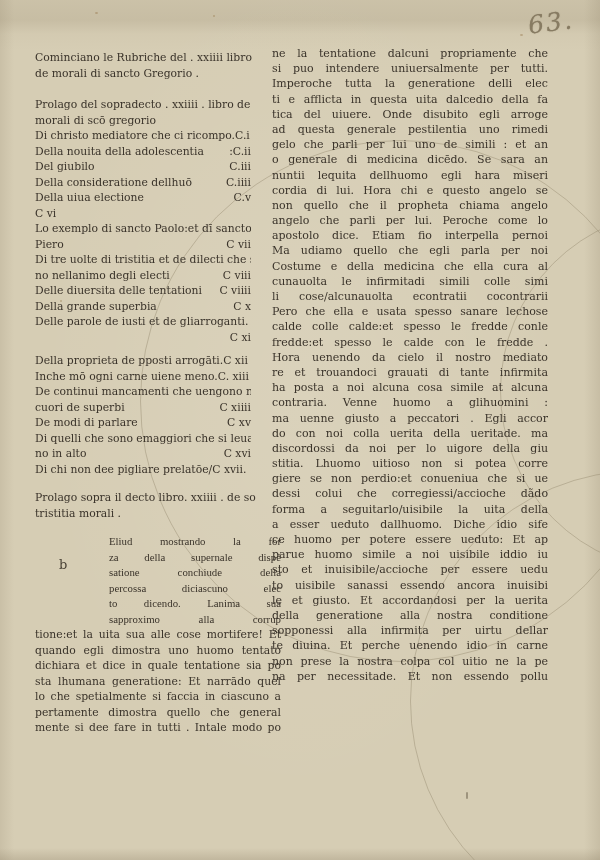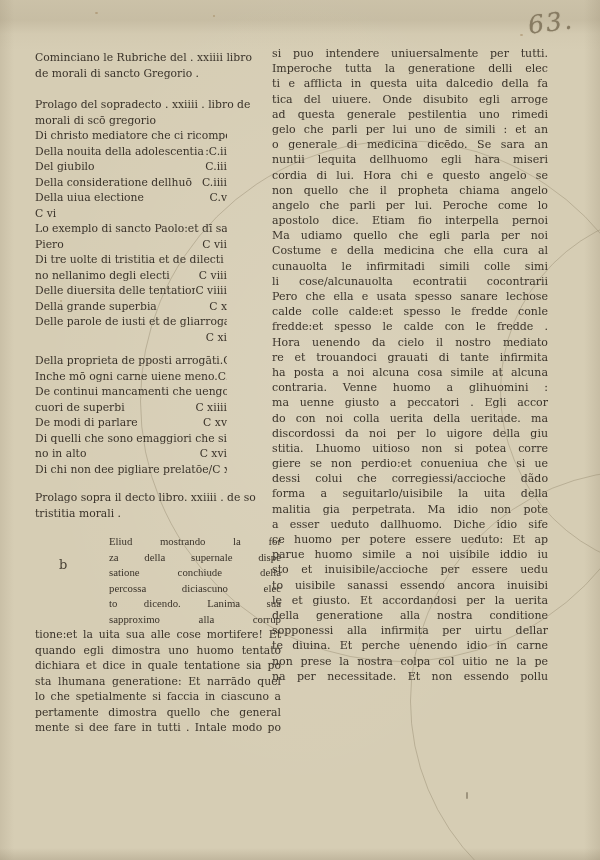--- a/index.html
+++ b/index.html
@@ -34,21 +34,21 @@
     text-shadow:0 0 1px rgba(135,123,98,0.6);
   }
   .col{position:absolute;}
   .lcol{left:35px;top:50px;width:246px;font-size:10.8px;}
   .rcol{left:272px;top:46px;width:276px;font-size:11px;}
   .lcol .line{height:15.5px;line-height:15.5px;white-space:nowrap;overflow:hidden;}
   .rcol .line{height:15.2px;line-height:15.2px;text-align:justify;text-align-last:justify;overflow:hidden;}
   .block-heading{margin-bottom:16px;}
   .rline{display:flex;justify-content:space-between;height:15.5px;line-height:15.5px;white-space:nowrap;}
   .rubrics > div:nth-of-type(15){margin-top:8px;}
-  .rnum{margin-right:54px;flex:none;}
+  .rnum{margin-right:30px;flex:none;}
   .rtext{overflow:hidden;}
   .prolago2{margin-top:13px;}
   .incipit{margin-top:13px;}
   .incipit .indent{margin-left:74px;width:172px;text-align:justify;text-align-last:justify;height:15.5px;line-height:15.5px;overflow:hidden;font-family:Liberation Serif, serif;}
   .incipit .full{text-align:justify;text-align-last:justify;height:15.5px;line-height:15.5px;overflow:hidden;}
   .guide-letter{position:absolute;left:59px;top:557px;font-size:13px;color:#4a4236;}
 </style>
 </head>
 <body>
 
@@ -220,20 +220,21 @@
           <div class="full">lo che spetialmente si faccia in ciascuno a</div>
           <div class="full">pertamente dimostra quello che general</div>
           <div class="full">mente si dee fare in tutti . Intale modo po</div>
         </div>
     </div>
 
   </div>
 
   <div class="col rcol">
 
+  <div class="line">ne la tentatione dalcuni propriamente che</div>
       <div class="line">si puo intendere uniuersalmente per tutti.</div>
       <div class="line">Imperoche tutta la generatione delli elec</div>
       <div class="line">ti e afflicta in questa uita dalcedio della fa</div>
       <div class="line">tica del uiuere. Onde disubito egli arroge</div>
       <div class="line">ad questa generale pestilentia uno rimedi</div>
       <div class="line">gelo che parli per lui uno de simili : et an</div>
       <div class="line">o generale di medicina dicēdo. Se sara an</div>
       <div class="line">nuntii lequita dellhuomo egli hara miseri</div>
       <div class="line">cordia di lui. Hora chi e questo angelo se</div>
       <div class="line">non quello che il propheta chiama angelo</div>
@@ -250,21 +251,20 @@
       <div class="line">re et trouandoci grauati di tante infirmita</div>
       <div class="line">ha posta a noi alcuna cosa simile at alcuna</div>
       <div class="line">contraria. Venne huomo a glihuomini :</div>
       <div class="line">ma uenne giusto a peccatori . Egli accor</div>
       <div class="line">do con noi colla uerita della ueritade. ma</div>
       <div class="line">discordossi da noi per lo uigore della giu</div>
       <div class="line">stitia. Lhuomo uitioso non si potea corre</div>
       <div class="line">giere se non perdio:et conueniua che si ue</div>
       <div class="line">dessi colui che corregiessi/accioche dãdo</div>
       <div class="line">forma a seguitarlo/uisibile la uita della</div>
-      <div class="line">malitia gia perpetrata. Ma idio non pote</div>
       <div class="line">a esser ueduto dallhuomo. Diche idio sife</div>
       <div class="line">ce huomo per potere essere ueduto: Et ap</div>
       <div class="line">parue huomo simile a noi uisibile iddio iu</div>
       <div class="line">sto et inuisibile/accioche per essere uedu</div>
       <div class="line">to uisibile sanassi essendo ancora inuisibi</div>
       <div class="line">le et giusto. Et accordandosi per la uerita</div>
       <div class="line">della generatione alla nostra conditione</div>
       <div class="line">sopponessi alla infirmita per uirtu dellar</div>
       <div class="line">te diuina. Et perche uenendo idio in carne</div>
       <div class="line">non prese la nostra colpa col uitio ne la pe</div>

